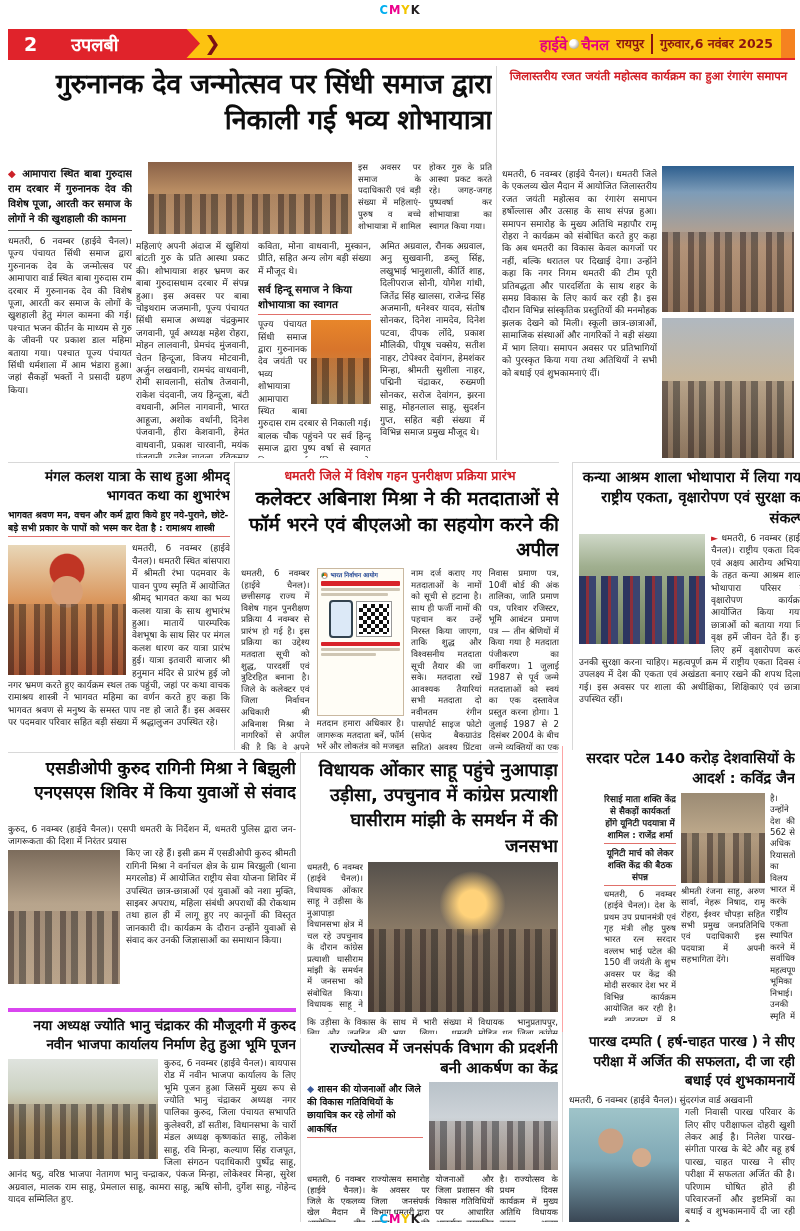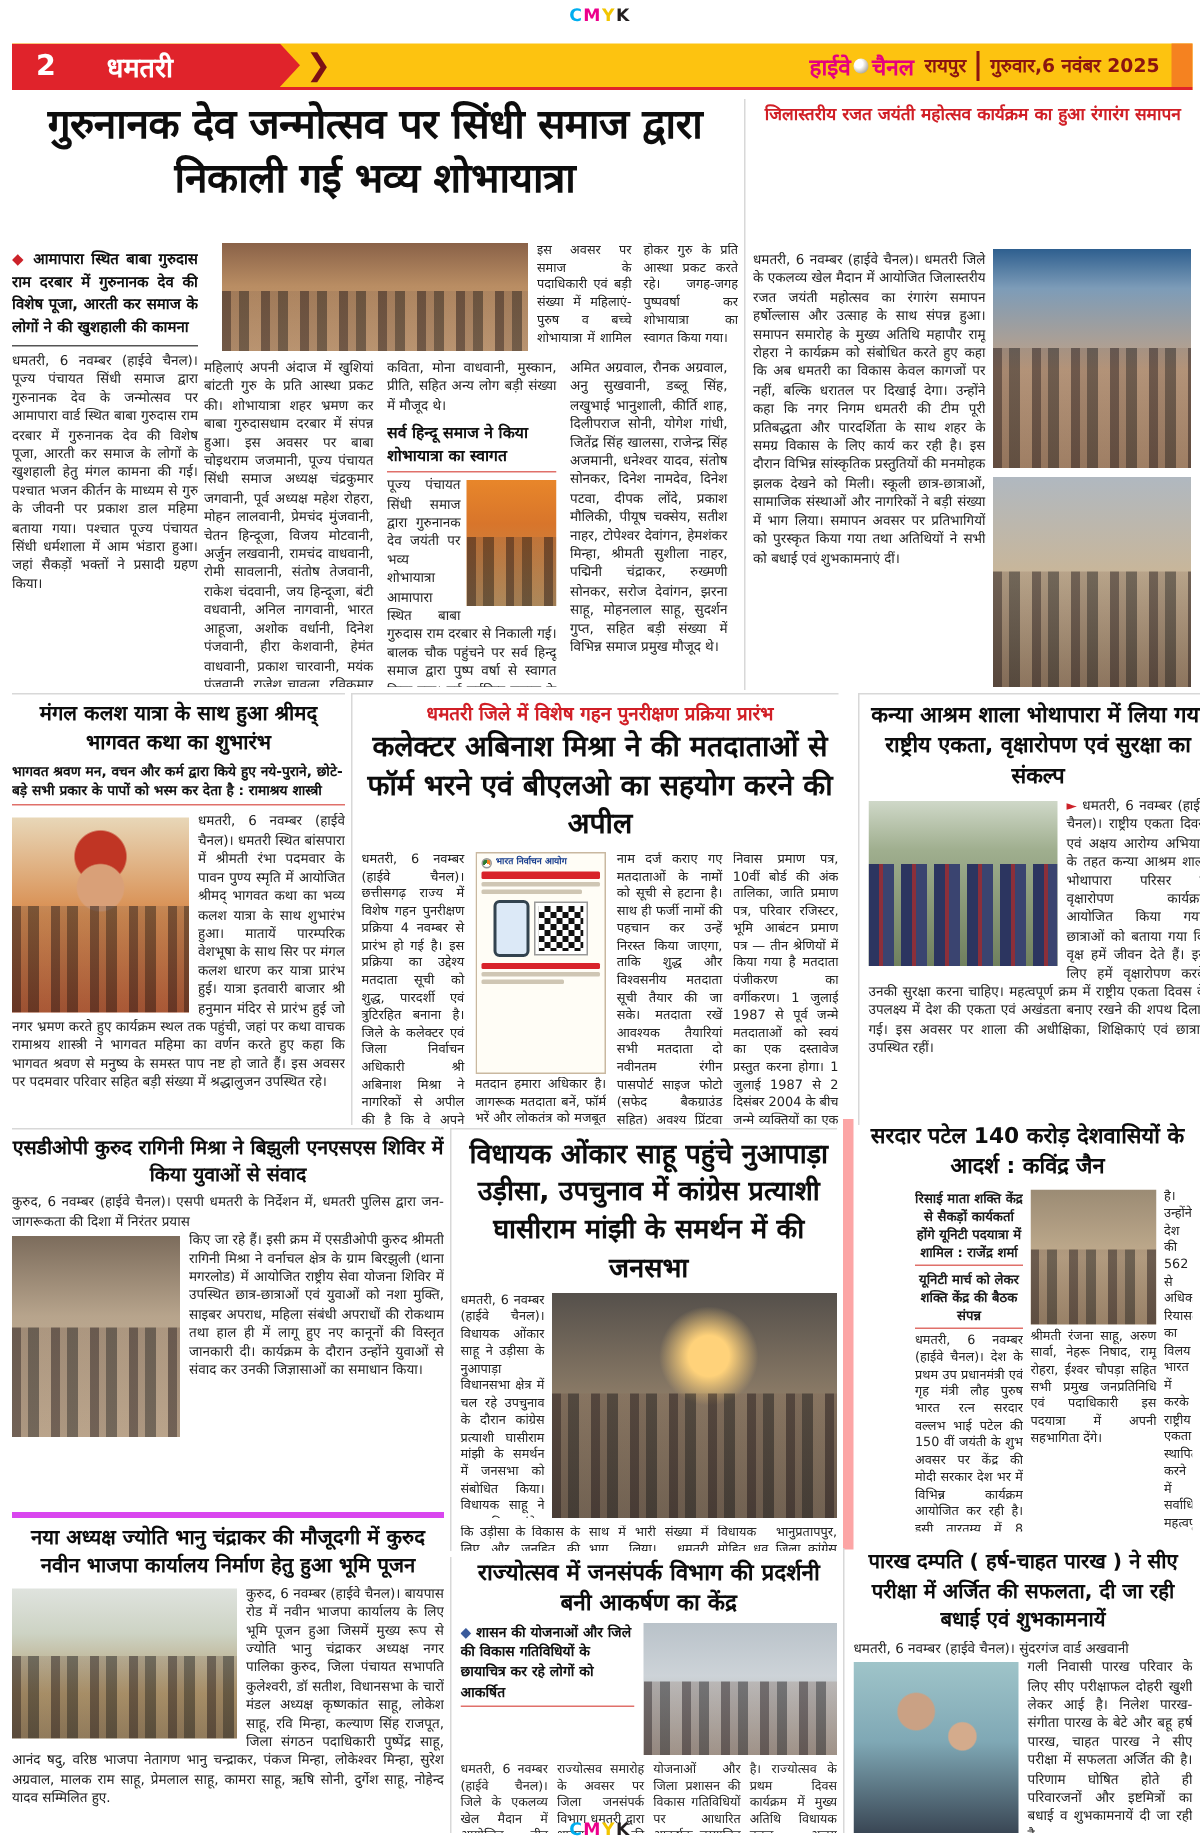--- a/index.html
+++ b/index.html
@@ -22,21 +22,21 @@
   .m-right { position:absolute; right:22px; top:0; height:100%; display:flex; align-items:center; gap:7px; }
   .m-brand { color:#e6007e; font-size:15px; font-weight:bold; display:flex; align-items:center; gap:2px; }
   .m-emblem { width:10px; height:10px; border-radius:50%; background:radial-gradient(circle at 35% 35%, #fff 0 30%, #b9b3a6 70%, #8d8779 100%); }
   .m-city { color:#8b1510; font-size:12.5px; font-weight:bold; }
   .m-div { width:2px; height:20px; background:#8b1510; }
   .m-date { color:#8b1510; font-size:12.5px; font-weight:bold; }
   .m-orange { position:absolute; right:0; top:0; width:14px; height:100%; background:#f58220; }
 
   
   .art { position:absolute; overflow:hidden; }
-  .hl { font-weight:bold; color:#0d0d0d; text-align:center; }
+  .hl { font-weight:bold; color:#0d0d0d; text-align:right; }
   .body-txt { font-size:9px; line-height:1.38; text-align:justify; color:#222; }
   .clip { overflow:hidden; }
   .kicker { color:#d11f26; font-weight:bold; text-align:center; }
   .lead-bold { font-weight:bold; color:#111; }
   .red-rule { border-bottom:1.5px solid #e0706a; padding-bottom:2px; }
   .diamond-red { color:#cc2229; }
   .diamond-blue { color:#3a5a9b; }
 
   
   .ph { position:relative; overflow:hidden; background:#c9b9a4; }
@@ -104,30 +104,30 @@
   .a4-cols .col { overflow:hidden; height:100%; }
   .a4-cols .c1 { width:72px; } .a4-cols .c2 { width:92px; } .a4-cols .c3 { width:74px; } .a4-cols .c4 { width:74px; }
   .a4 .body-txt { font-size:8.6px; line-height:1.35; }
   .a5 { left:572px; top:462px; width:233px; height:288px; border-top:1px solid #d8d8d8; border-left:1px solid #d8d8d8; padding:4px 0 0 6px; }
   .a5 .hl { font-size:14.5px; line-height:1.4; margin-bottom:4px; }
   .a5-ph { float:left; width:126px; height:110px; margin:2px 6px 2px 0; }
   .a5 .arrow { color:#cc2229; font-weight:bold; }
 
   
   .a6 { left:8px; top:752px; width:288px; height:256px; border-top:1px solid #d8d8d8; padding-top:4px; }
-  .a6 .hl { font-size:13px; line-height:1.4; margin-bottom:3px; }
+  .a6 .hl { font-size:17px; line-height:1.4; margin-bottom:18px; }
   .a6-ph { float:left; width:112px; height:134px; margin:3px 6px 2px 0; }
   .a7 { left:300px; top:752px; width:258px; height:282px; border-top:1px solid #d8d8d8; border-left:1px solid #d8d8d8; padding:4px 0 0 6px; }
   .a7 .hl { font-size:18px; line-height:1.4; margin-bottom:4px; }
   .a7-mid { display:flex; gap:5px; height:150px; }
   .a7-mid .col { width:56px; overflow:hidden; font-size:8.5px; }
   .a7-mid .ph { flex:1; height:150px; }
   .a7-low { margin-top:5px; height:80px; column-count:3; column-gap:6px; overflow:hidden; }
   .a7 .body-txt { font-size:8.5px; line-height:1.35; }
-  .a8 { left:562px; top:746px; width:233px; height:287px; border-left:7px solid #fca5a5; padding:2px 0 0 6px; }
+  .a8 { left:562px; top:746px; width:233px; height:287px; border-left:1px solid #fca5a5; padding:2px 0 0 6px; }
   .a8 .hl { font-size:14.5px; line-height:1.4; margin-bottom:4px; }
   .a8-cols { display:flex; gap:5px; height:228px;margin-left:35px; }
   .a8-cols .col { overflow:hidden; height:100%; }
   .a8 .s1 { width:72px; } .a8 .s2 { width:84px; } .a8 .s3 { flex:1; }
   .a8 .subh { font-size:8.8px; font-weight:bold; border-bottom:1.5px solid #e0706a; padding-bottom:2px; margin-bottom:3px; display:block; text-align:center; }
   .a8 .body-txt { font-size:8.5px; line-height:1.35; }
   .a8-ph { width:100%; height:90px; margin-bottom:3px; }
 
   
   .a9 { left:8px; top:1008px; width:288px; height:212px; border-top:4px solid #d946ef; padding-top:4px; }
@@ -148,21 +148,21 @@
 </head>
 <body>
 
 <div id="page">
 
   <div class="cmyk cmyk-top"><span class="c">C</span><span class="m">M</span><span class="y">Y</span><span class="k">K</span></div>
 
   <div class="masthead">
     <div class="m-red">
       <span class="m-num">2</span>
-      <span class="m-sec">धमतरी</span>
+      <span class="m-sec">उपलबी</span>
     </div>
     <span class="m-chev">❯</span>
     <div class="m-right">
       <span class="m-brand">
         <span>हाईवे</span>
         <span class="m-emblem"></span>
         <span>चैनल</span>
       </span>
       <span class="m-city">रायपुर</span>
       <span class="m-div"></span>

